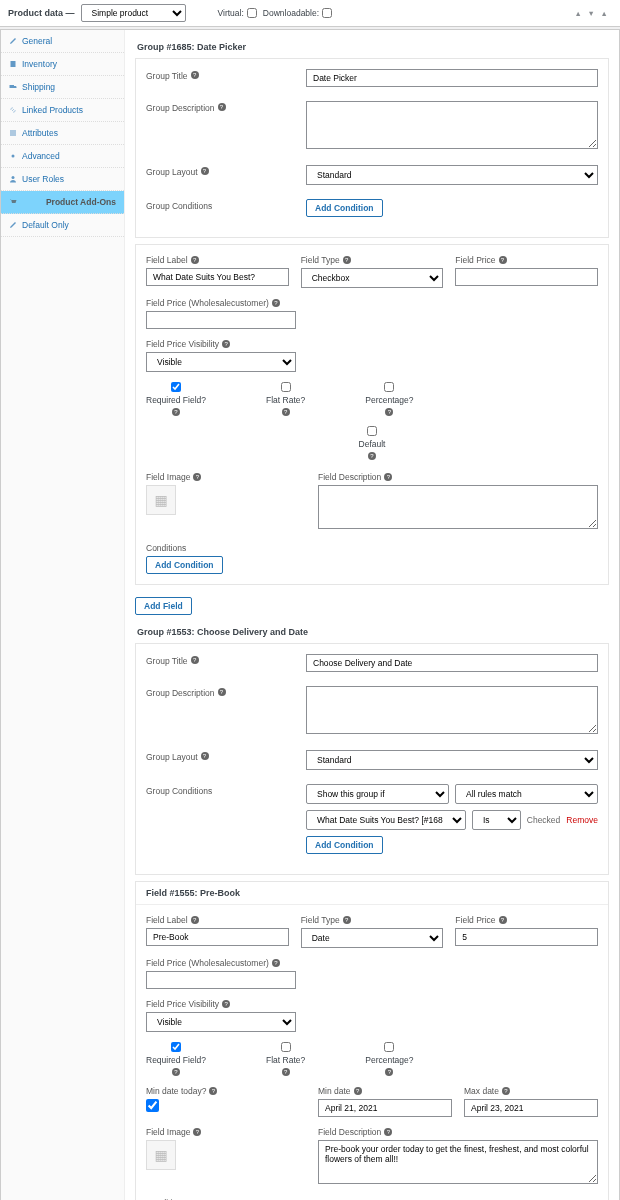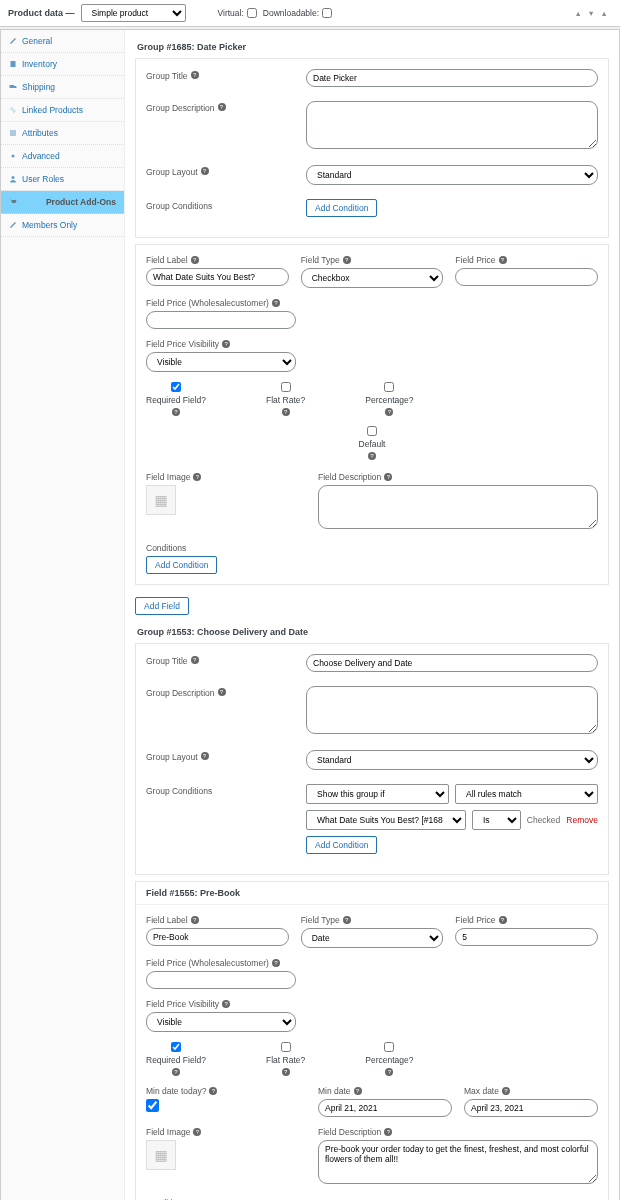--- a/index.html
+++ b/index.html
@@ -17,24 +17,24 @@
 .side-item { display: flex; align-items: center; gap: 5px; padding: 6px 8px; border-bottom: 1px dotted #ddd; color: #2271b1; cursor: pointer; font-size: 8.5px; }
 .side-item.active { background: #7dd3fc; color: #555; font-weight: 600; justify-content: space-between; }
 .side-icon { width: 8px; height: 8px; opacity: 0.7; }
 .main { flex: 1; padding: 6px 10px; }
 .group-header { font-size: 9px; font-weight: bold; padding: 6px 2px; }
 .group-body { border: 1px solid #e5e5e5; padding: 10px; margin-bottom: 6px; }
 .form-row { display: flex; margin-bottom: 10px; }
 .form-row.spaced { margin-bottom: 14px; }
 .label-col { width: 160px; font-size: 8.5px; color: #555; display: flex; align-items: flex-start; gap: 3px; padding-top: 2px; }
 .ctrl-col { flex: 1; }
-.inp, .sel, .ta { width: 100%; border: 1px solid #8c8f94; border-radius: 9px; padding: 3px 6px; font-size: 8.5px; background: #fff; }
+.inp, .sel, .ta { width: 100%; border: 1px solid #8c8f94; border-radius: 0; padding: 3px 6px; font-size: 8.5px; background: #fff; }
 .ta { height: 48px; resize: vertical; }
 .ta-lg { height: 44px; }
-.btn-outline { border: 1px solid #2271b1; color: #2271b1; background: #fff; padding: 3px 8px; border-radius: 2px; font-size: 8.5px; cursor: pointer; }
+.btn-outline { border: 1px solid #2271b1; color: #2271b1; background: #fff; padding: 3px 8px; border-radius: 2px; font-size: 8.5px; cursor: pointer; font-weight: bold; }
 .field-panel { border: 1px solid #e5e5e5; margin: 6px 0; }
 .field-header { padding: 6px 10px; font-size: 9px; font-weight: bold; border-bottom: 1px solid #eee; }
 .field-body { padding: 10px; }
 .row3 { display: flex; gap: 12px; margin-bottom: 10px; }
 .col3 { flex: 1; }
 .col-label { font-size: 8.5px; color: #555; margin-bottom: 3px; display: flex; gap: 3px; align-items: center; }
 .half-inp { width: 150px; }
 .chk-row { display: flex; gap: 60px; margin: 10px 0; }
 .chk-inline { display: flex; align-items: center; gap: 3px; font-size: 8.5px; flex-direction: column; }
 .chk-inline input { width: 10px; height: 10px; }
@@ -118,21 +118,21 @@
     <div class="side-item active">
         <svg class="side-icon" viewBox="0 0 16 16" fill="#555">
           <path d="M2 2h2l2 8h7l2-6H5"></path>
         </svg>
         <span>Product Add-Ons</span>
       </div>
     <div class="side-item">
         <svg class="side-icon" viewBox="0 0 16 16" fill="#2271b1">
           <path d="M12 2l2 2-9 9-3 1 1-3z"></path>
         </svg>
-        <span>Members Only</span>
+        <span>Default Only</span>
       </div>
   </div>
 
   <div class="main">
     <div class="group-header">Group #1685: Date Picker</div>
     <div class="group-body">
       <div class="form-row spaced">
         <div class="label-col">
             <span>Group Title</span>
             <span class="help">?</span>

